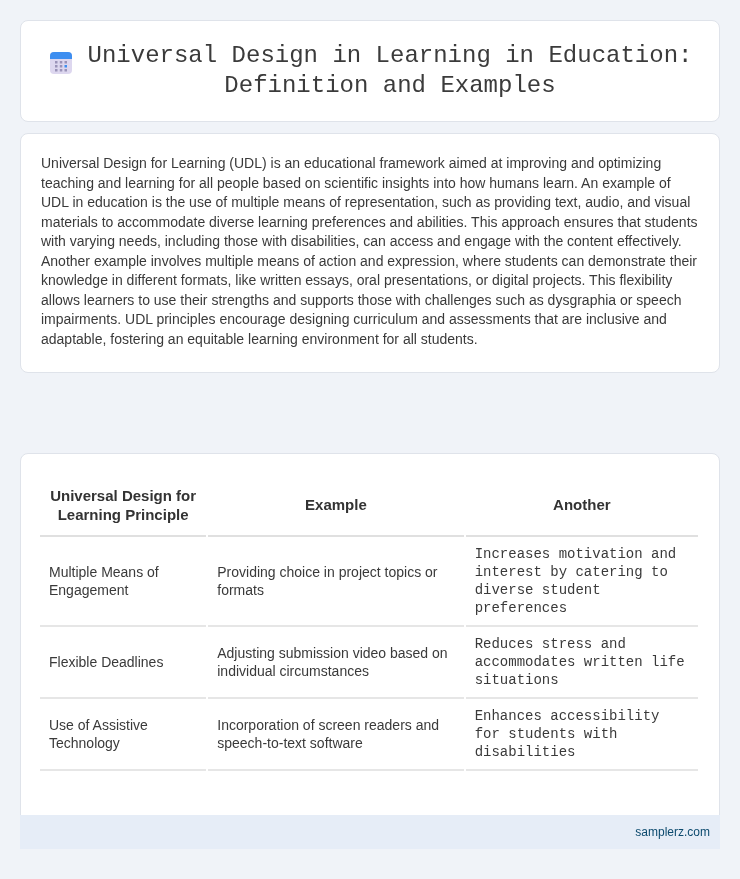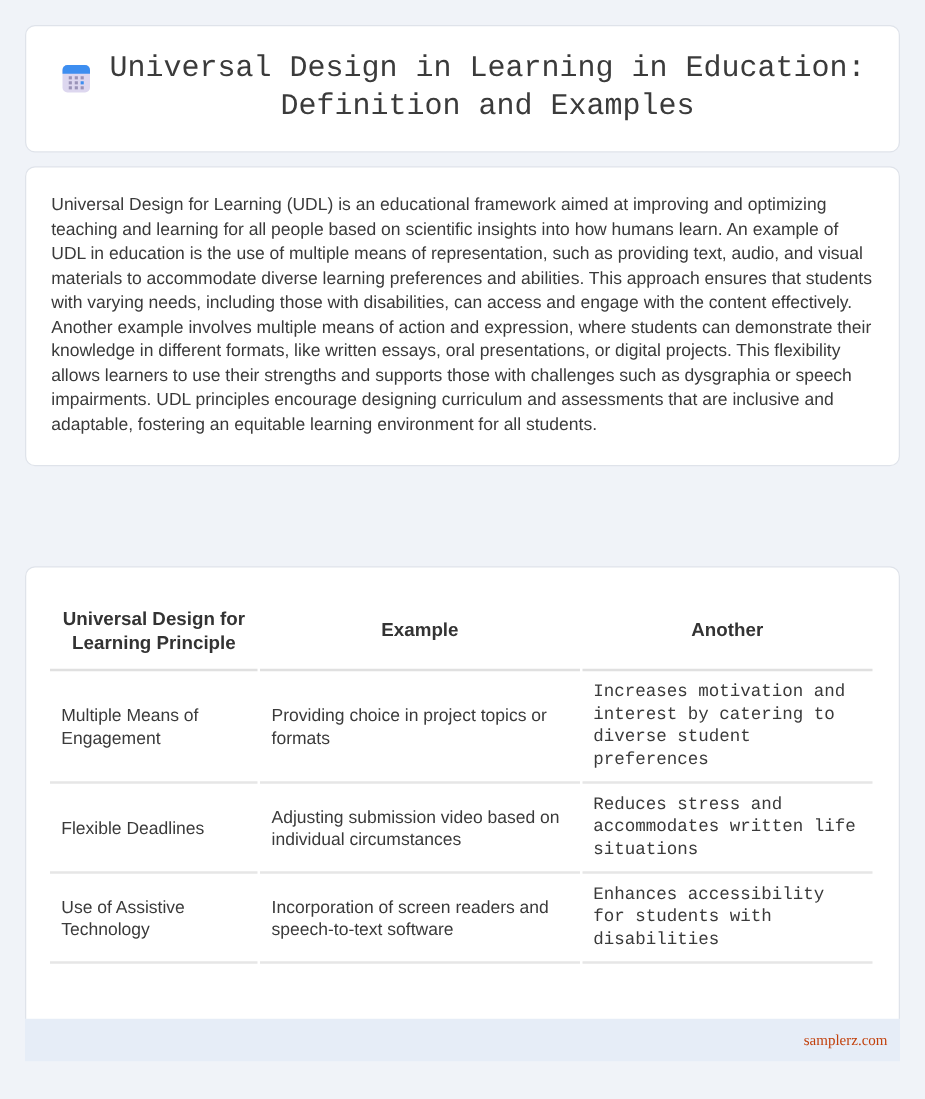--- a/index.html
+++ b/index.html
@@ -71,22 +71,21 @@
   td.c2 { width: 255px; }
   td.c3 { width: 232px; font-family: Liberation Mono, monospace; }
   .footer {
     position: absolute;
     left: 20px; top: 815px;
     width: 700px; height: 34px;
     background: #e6edf7;
     display: flex; align-items: center; justify-content: flex-end;
     padding-right: 10px;
     font-size: 12px;
-    color: #c2410c;
-    font-family: Liberation Serif, serif;
+    color: #0c4a6e;
   }
 </style>
 </head>
 <body>
 
 <div class="card header-card">
   <div class="header-inner">
     <span class="cal-icon">
       <svg width="24" height="24" viewBox="0 0 24 24">
         <rect x="1" y="1" width="22" height="22" rx="4" fill="#ddd7ef"></rect>

